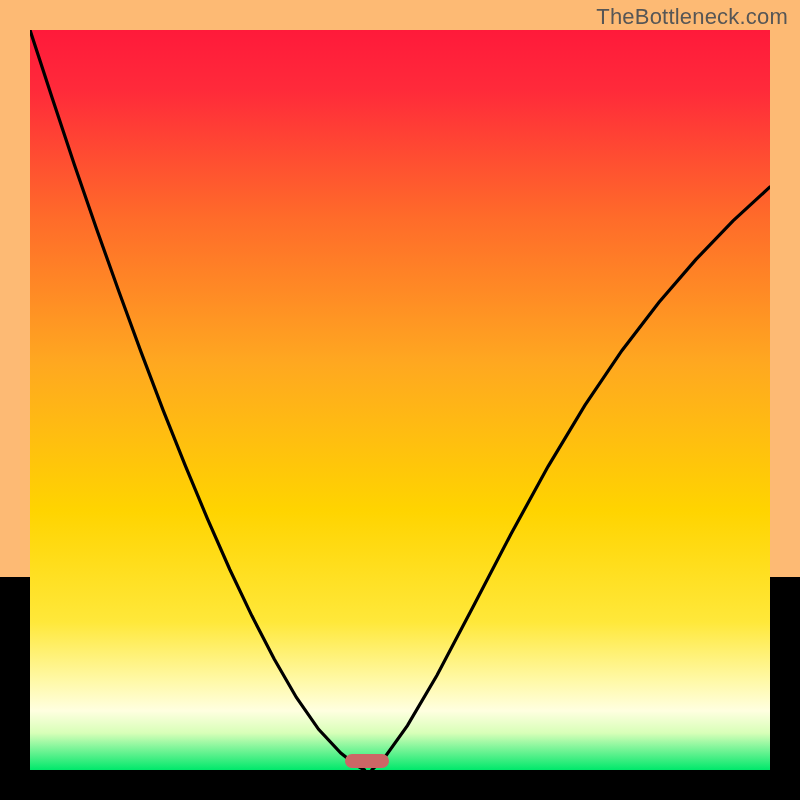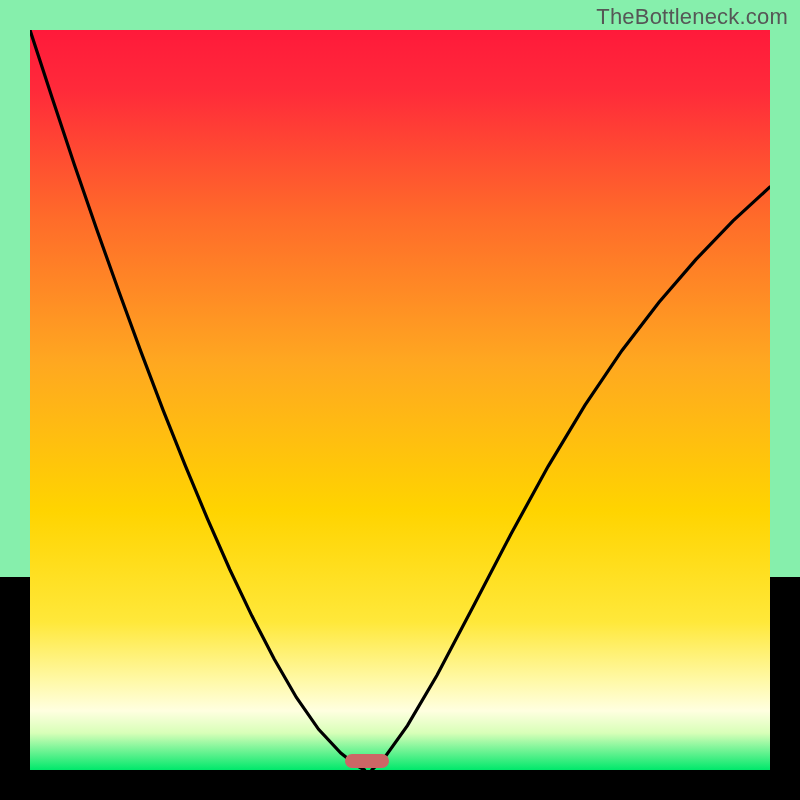--- a/index.html
+++ b/index.html
@@ -9,21 +9,21 @@
     height: 800px;
     background: #000;
     overflow: hidden;
   }
   .frame {
     position: absolute;
     top: 0;
     left: 0;
     width: 800px;
     height: 577px;
-    background: #86efac;
+    background: #fdba74;
   }
   .plot {
     position: absolute;
     top: 30px;
     left: 30px;
     width: 740px;
     height: 740px;
     overflow: hidden;
   }
   .bg {

